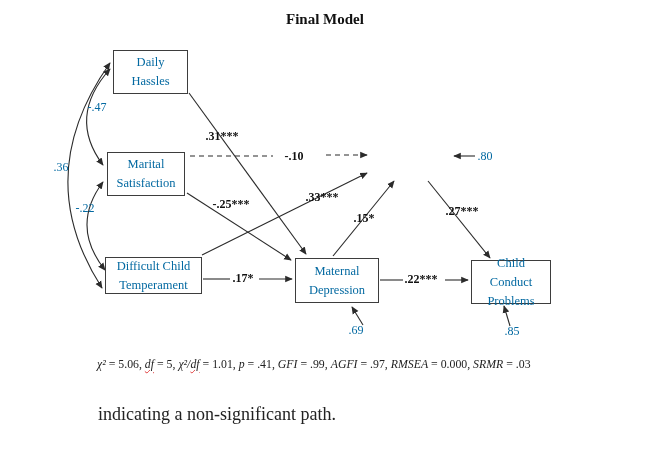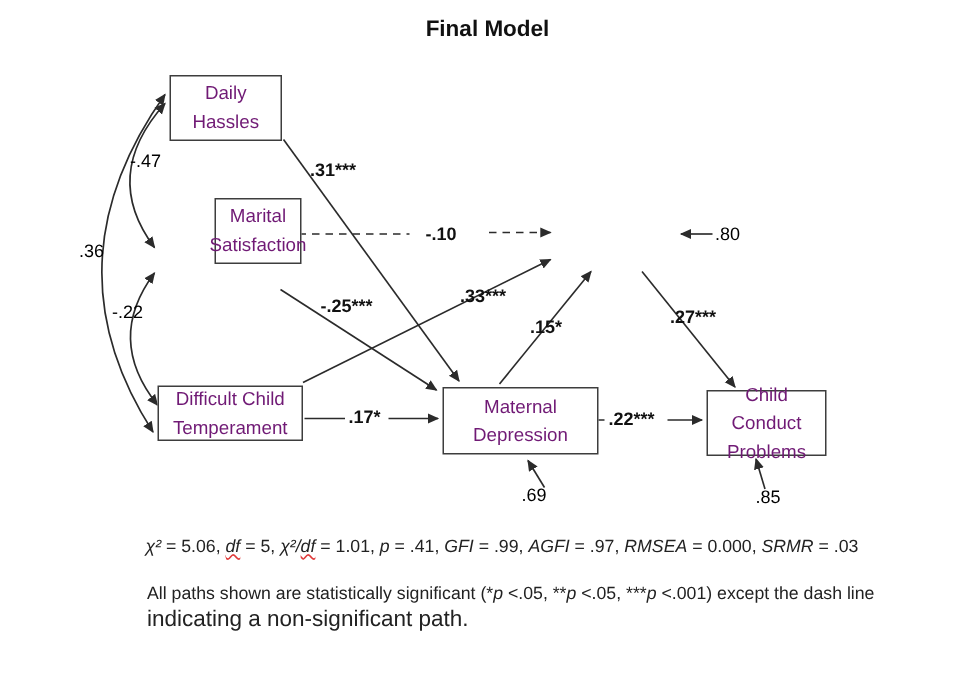--- a/index.html
+++ b/index.html
@@ -1,40 +1,40 @@
 <!DOCTYPE html>
 <html><head>
 <meta charset="utf-8">
 <style>
   html,body { margin:0; padding:0; background:#ffffff; }
   .stage {
     position:relative; width:650px; height:450px; background:#ffffff;
-    font-family:Liberation Sans, sans-serif; color:#1c1c1c;
+    font-family:Liberation Serif, serif; color:#1c1c1c;
     overflow:hidden;
   }
   .title {
     position:absolute; left:0; right:0; top:11px; text-align:center;
     font-weight:bold; font-size:15px; color:#111;
   }
   svg.connectors { position:absolute; left:0; top:0; }
   .box {
     position:absolute; border:1px solid #3d3d3d; background:#fff;
     display:flex; align-items:center; justify-content:center; text-align:center;
-    font-size:12.5px; line-height:19px; color:#701a75; padding:0 4px; box-sizing:border-box;
+    font-size:12.5px; line-height:19px; color:#0369a1; padding:0 4px; box-sizing:border-box;
   }
   .lbl {
     position:absolute; transform:translate(-50%,-50%); white-space:nowrap;
-    font-size:12px; color:#000000;
+    font-size:12px; color:#0369a1;
   }
   .lbl.bold { font-weight:bold; color:#111; }
   .fitline {
     position:absolute; left:97px; top:357px; font-size:11.8px; white-space:nowrap; color:#222;
   }
   .noteline1 { position:absolute; left:98px; top:388px; font-size:11.8px; white-space:nowrap; color:#222; }
-  .noteline2 { position:absolute; left:98px; top:404px; font-size:15px; white-space:nowrap; color:#222; }
+  .noteline2 { position:absolute; left:98px; top:404px; font-size:18px; white-space:nowrap; color:#222; }
   .it { font-style:italic;margin-top:48px; }
   .sq { text-decoration:underline; text-decoration-style:wavy; text-decoration-color:#e03a3a; text-decoration-thickness:1px; }
 </style>
 </head>
 <body>
 
 <div class="stage">
 
   <div class="title">Final Model</div>
 
@@ -64,48 +64,47 @@
 
       <path d="M110,63 Q30,176 102,288" marker-start="url(#arr)" marker-end="url(#arr)"></path>
       <path d="M110,69 Q67,117 103,165" marker-start="url(#arr)" marker-end="url(#arr)"></path>
       <path d="M103,182 Q70,226 105,270" marker-start="url(#arr)" marker-end="url(#arr)"></path>
     </g>
   </svg>
 
   <div class="box" style="left:113px; top:50px; width:75px; height:44px;">
     <span>Daily Hassles</span>
   </div>
-  <div class="box" style="left:107px; top:132px; width:58px; height:44px;margin-left:36px;">
+  <div class="box" style="left:107px; top:152px; width:78px; height:44px;">
     <span>Marital Satisfaction</span>
   </div>
   <div class="box" style="left:105px; top:257px; width:97px; height:37px;">
     <span>Difficult Child Temperament</span>
   </div>
-  <div class="box" style="left:295px; top:258px; width:104px; height:45px;">
+  <div class="box" style="left:295px; top:258px; width:84px; height:45px;">
     <span>Maternal Depression</span>
   </div>
   <div class="box" style="left:471px; top:260px; width:80px; height:44px;">
     <span>Child Conduct Problems</span>
   </div>
 
-  <span class="lbl bold" style="left:222px; top:113px;">.31***</span>
+  <span class="lbl bold" style="left:222px; top:136px;">.31***</span>
   <span class="lbl bold" style="left:294px; top:156px;">-.10</span>
   <span class="lbl bold" style="left:231px; top:204px;">-.25***</span>
   <span class="lbl bold" style="left:322px; top:197px;">.33***</span>
   <span class="lbl bold" style="left:364px; top:218px;">.15*</span>
   <span class="lbl bold" style="left:462px; top:211px;">.27***</span>
   <span class="lbl bold" style="left:243px; top:278px;">.17*</span>
   <span class="lbl bold" style="left:421px; top:279px;">.22***</span>
 
   <span class="lbl" style="left:61px; top:167px;">.36</span>
   <span class="lbl" style="left:97px; top:107px;">-.47</span>
   <span class="lbl" style="left:85px; top:208px;">-.22</span>
 
   <span class="lbl" style="left:485px; top:156px;">.80</span>
   <span class="lbl" style="left:356px; top:330px;">.69</span>
   <span class="lbl" style="left:512px; top:331px;">.85</span>
 
   <div class="fitline"><span class="it">χ²</span><span> = 5.06, </span><span class="it sq">df</span><span> = 5, </span><span class="it">χ²/</span><span class="it sq">df</span><span> = 1.01, </span><span class="it">p</span><span> = .41, </span><span class="it">GFI</span><span> = .99, </span><span class="it">AGFI</span><span> = .97, </span><span class="it">RMSEA</span><span> = 0.000, </span><span class="it">SRMR</span><span> = .03</span></div>
 
-  <div class="noteline1"><span>All paths shown are statistically significant (*</span><span class="it">p</span><span> &lt;.05, **</span><span class="it">p</span><span> &lt;.05, ***</span><span class="it">p</span><span> &lt;.001) except the dash line</span></div>
   <div class="noteline2">indicating a non-significant path.</div>
 
 </div>
 
 </body></html>

